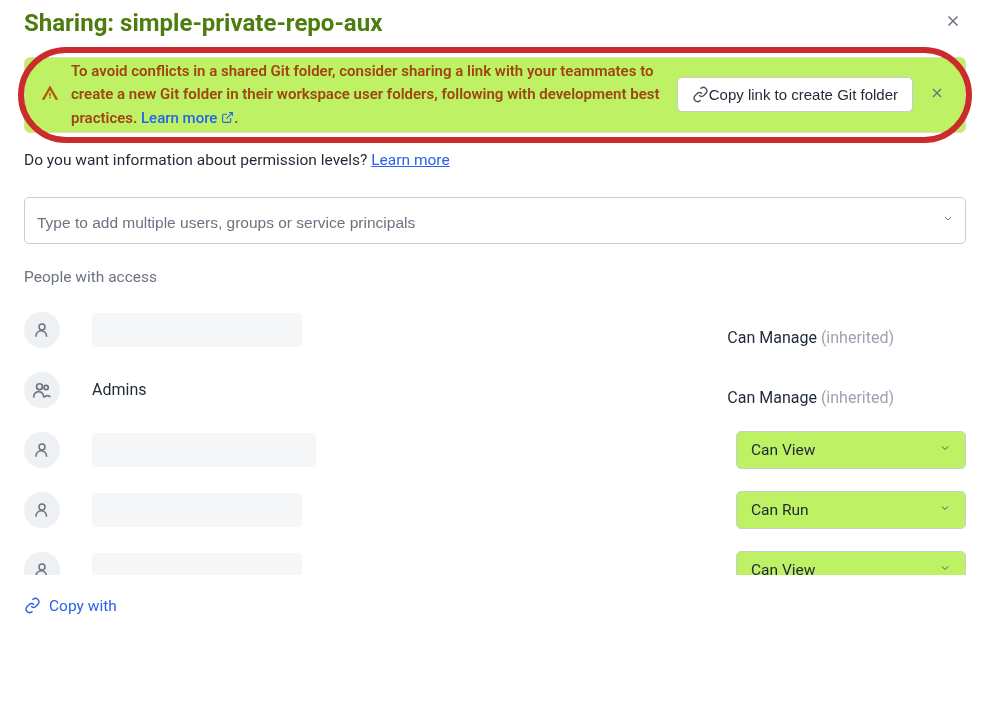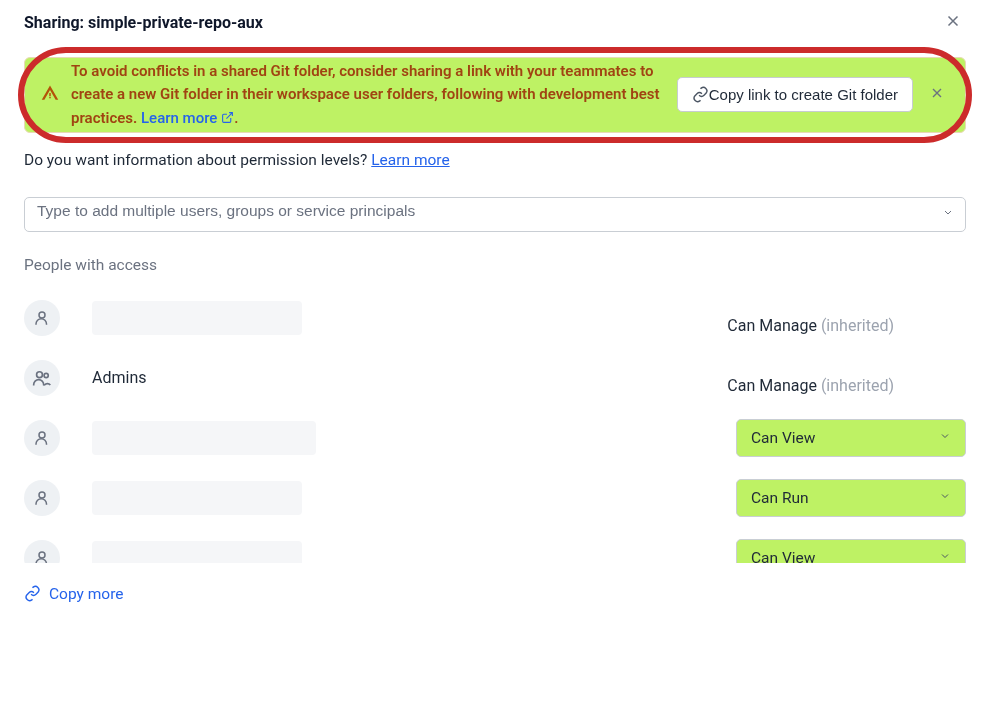--- a/index.html
+++ b/index.html
@@ -12,23 +12,23 @@
       background: #fff;
       overflow: hidden;
     }
     .header {
       display: flex;
       justify-content: space-between;
       align-items: center;
       padding: 6px 0 18px 0;
     }
     .title {
-      font-size: 16px;
+      font-size: 24px;
       font-weight: 700;
-      color: #0f172a;
+      color: #4d7c0f;
     }
     .close-x {
       font-size: 22px;
       color: #6b7280;
       cursor: pointer;
       padding: 4px;
     }
     .highlight-wrap {
       position: relative;
       margin-bottom: 18px;
@@ -92,21 +92,21 @@
       text-decoration: underline;
     }
     .add-input {
       position: relative;
       margin-bottom: 24px;
     }
     .add-input input {
       width: 100%;
       border: 1px solid #c9ced4;
       border-radius: 5px;
-      padding: 4px 36px 11px 12px;
+      padding: 16px 36px 11px 12px;
       font-size: 15.5px;
       color: #0f766e;
     }
     .add-input input::placeholder { color: #6b7280; }
     .add-input .chev {
       position: absolute;
       right: 12px;
       top: 50%;
       transform: translateY(-50%);
       color: #6b7280;
@@ -325,15 +325,15 @@
           </svg></span>
       </div>
     </div>
   </div>
 
 <div class="footer">
   <div class="copy-link">
     <svg width="17" height="17" viewBox="0 0 24 24" fill="none" stroke="#2563eb" stroke-width="2">
         <path d="M10 13a5 5 0 0 0 7 0l3-3a5 5 0 0 0-7-7l-1 1M14 11a5 5 0 0 0-7 0l-3 3a5 5 0 0 0 7 7l1-1"></path>
       </svg>
-    <span>Copy more</span>
+    <span>Copy with</span>
   </div>
 </div>
 
 </body></html>

